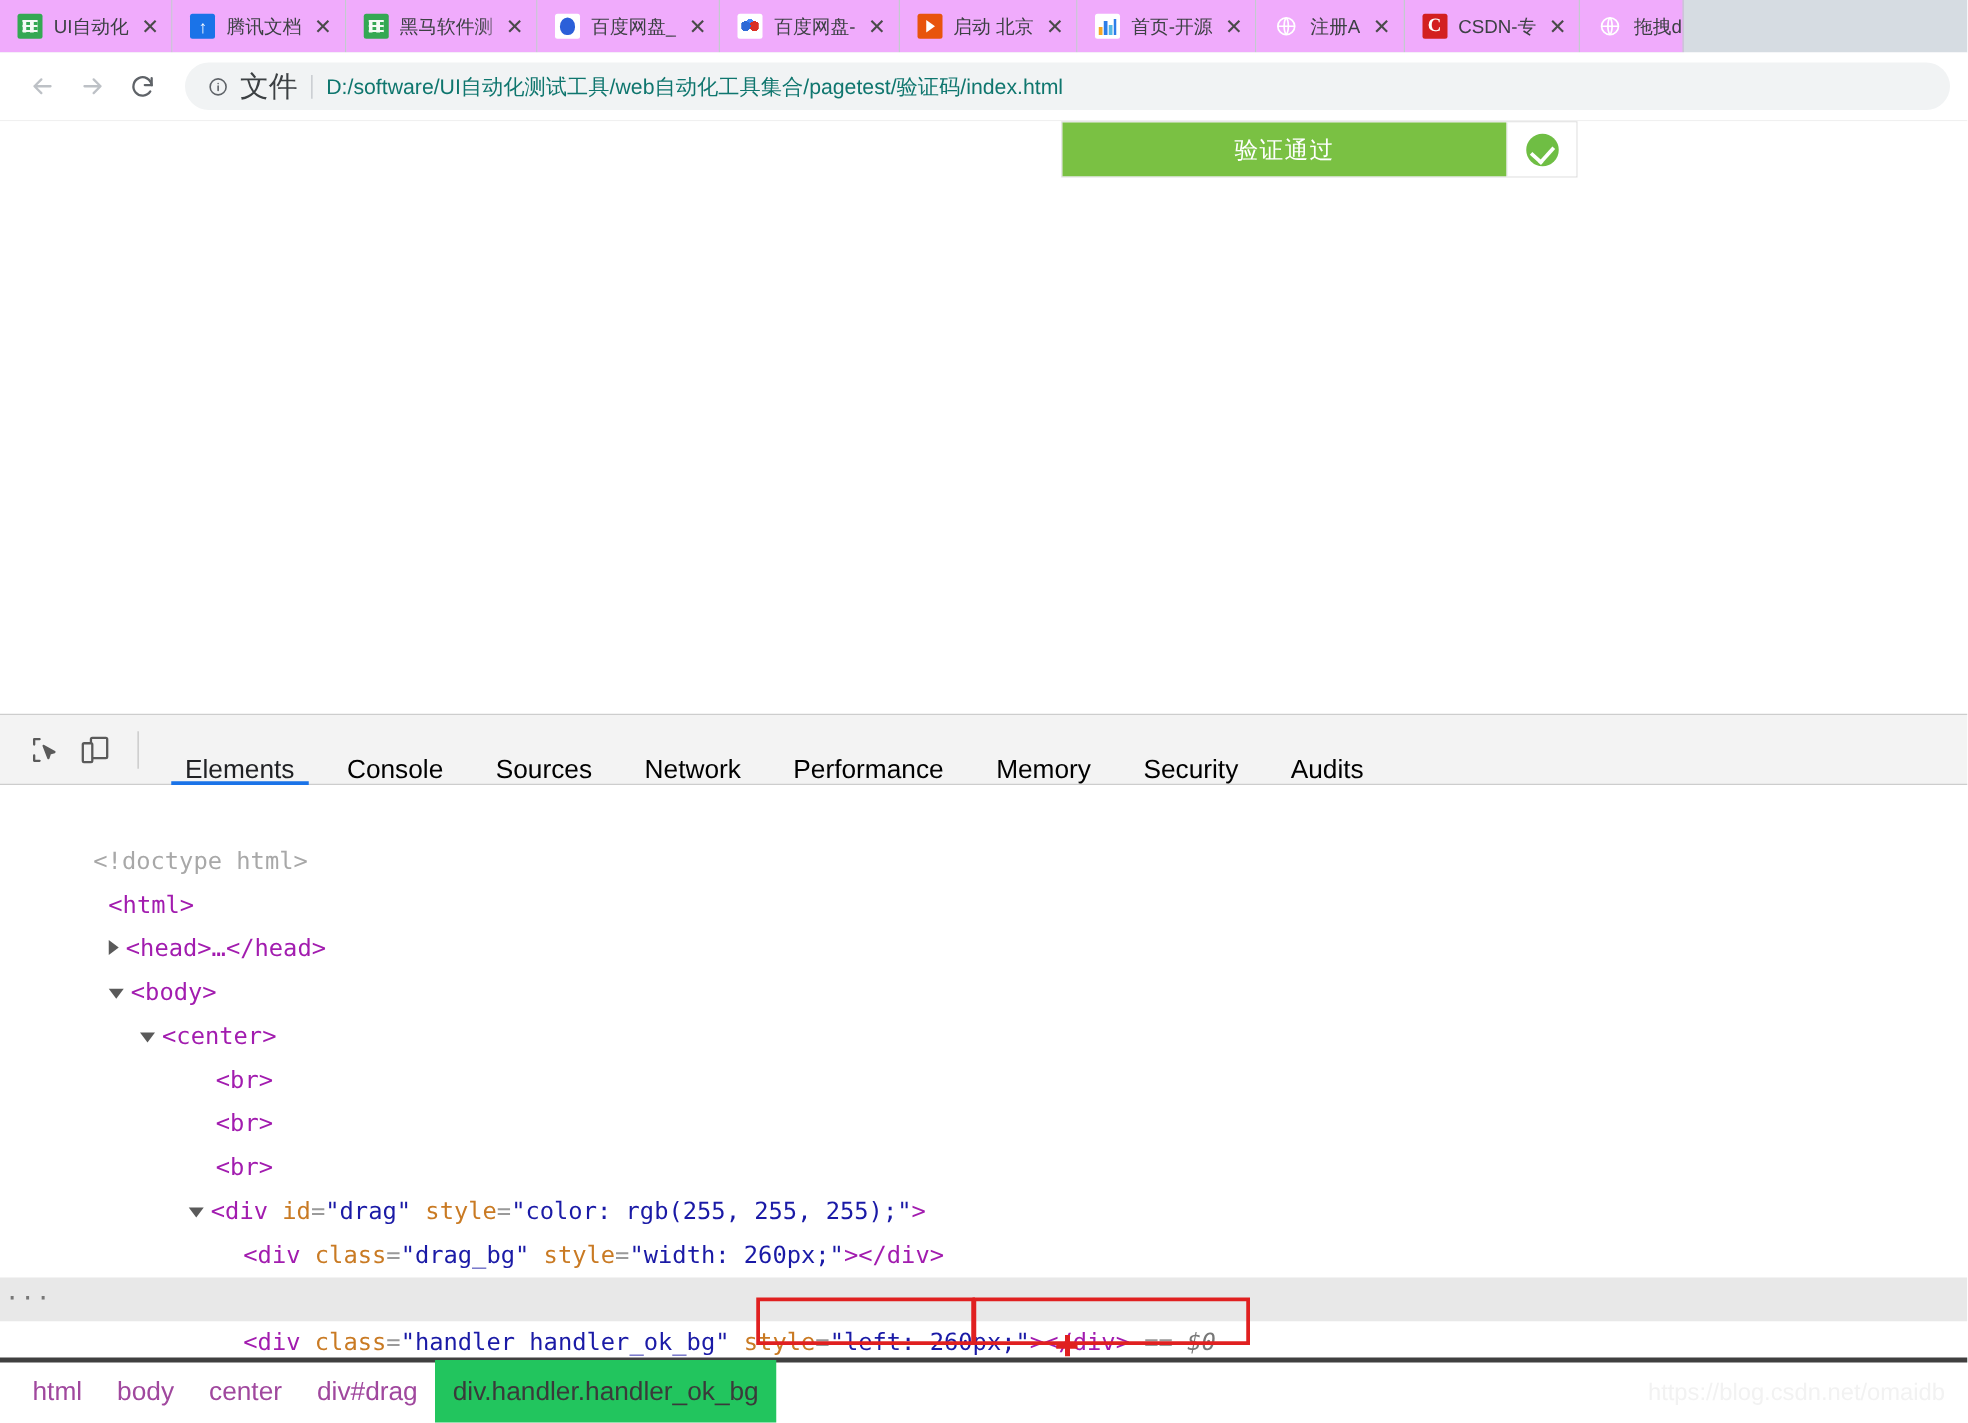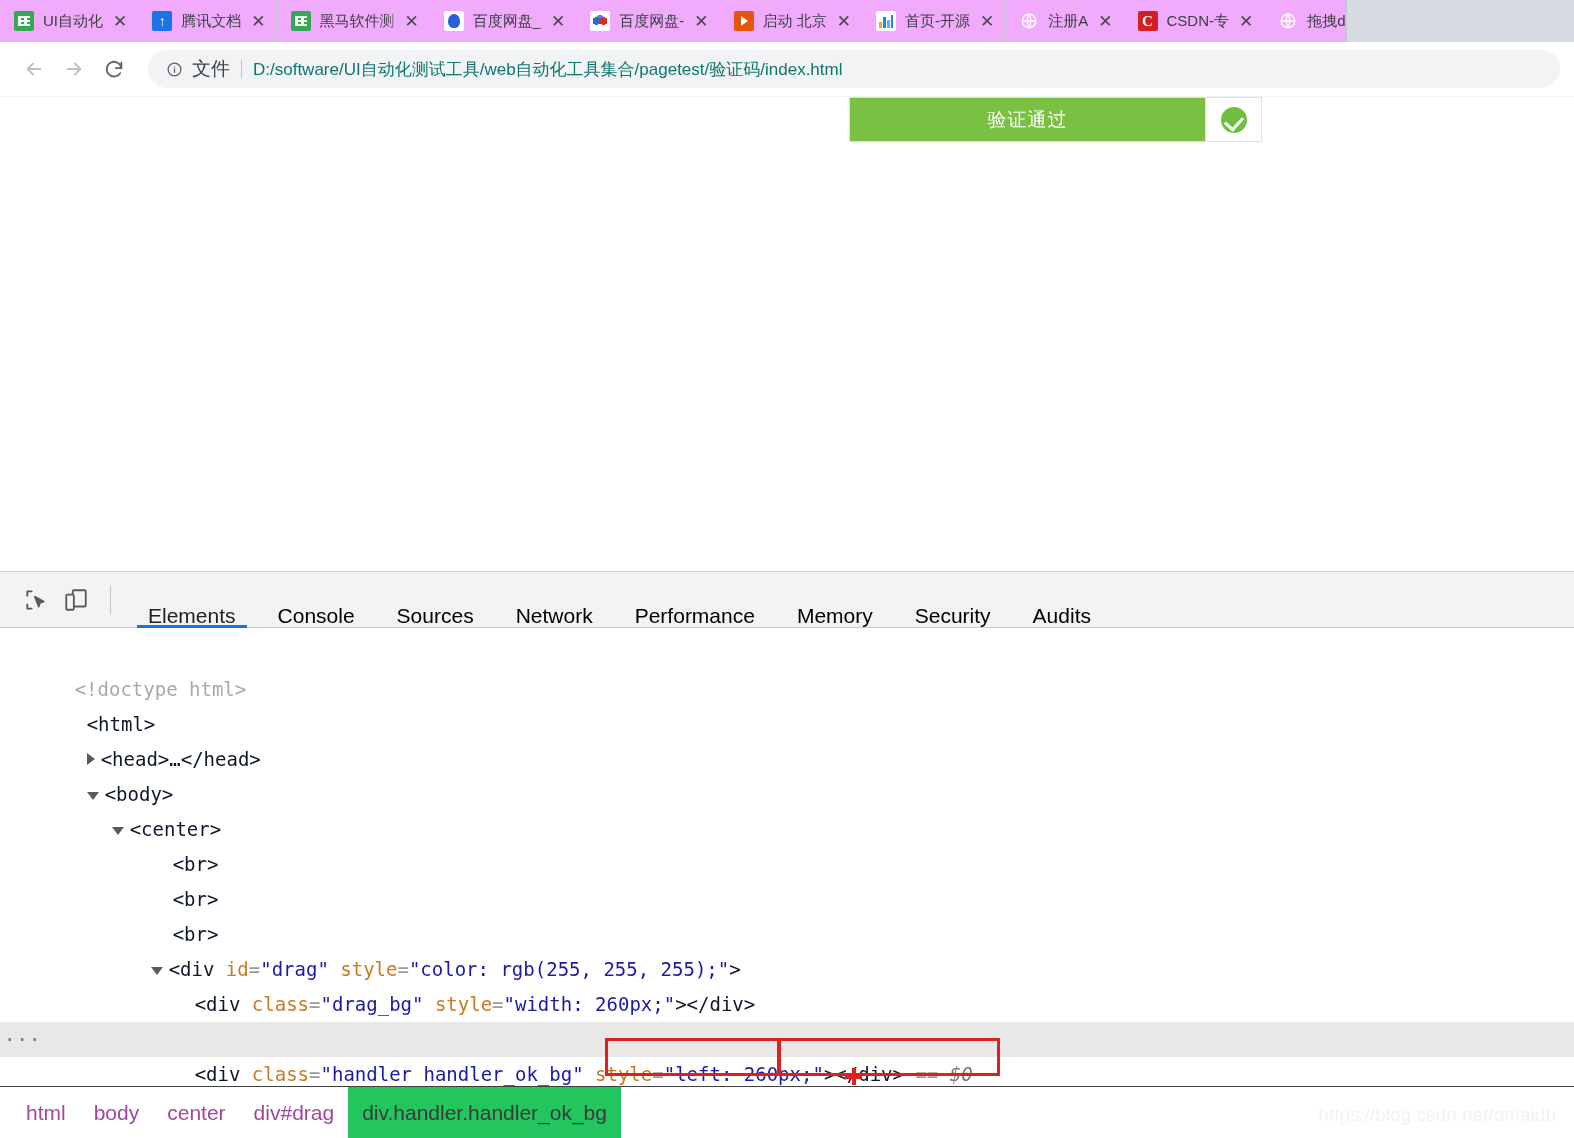--- a/index.html
+++ b/index.html
@@ -137,21 +137,21 @@
     padding: 0 16px;
     cursor: text;
   }
   .omnibox .info-icon {
     width: 20px; height: 20px; flex: 0 0 20px;
     color: #5f6368;
     display:flex; align-items:center; justify-content:center;
   }
   .omnibox .info-icon svg { width:17px; height:17px; }
   .omnibox .scheme {
-    font-size: 19px; color: #3c4043;
+    font-size: 23px; color: #3c4043;
     margin-left: 8px;
   }
   .omnibox .vbar {
     width: 1px; height: 19px; background: #c0c4c8; margin: 0 11px;
   }
   .omnibox .urltext {
     font-size: 17px; color: #0f766e;
     white-space: nowrap;
   }
 
@@ -279,21 +279,21 @@
   .tri.open {
     border-top: 8px solid #5a5a5a;
     border-left: 6px solid transparent;
     border-right: 6px solid transparent;
   }
   .dots {
     position: absolute; left: 4px; top: 0;
     color: #777; letter-spacing: 1px;
   }
   .tk-doctype { color: #a8a8a8; }
-  .tk-tag { color: #0f172a; }
+  .tk-tag { color: #a21caf; }
   .tk-attr { color: #c97a23; }
   .tk-val  { color: #1a1aa6; }
   .tk-text { color: #222; }
   .tk-gray { color: #9a9a9a; }
   .tk-dollar { color: #777; font-style: italic; }
 
   .redbox {
     position: absolute;
     border: 3px solid #e02020;
     pointer-events: none;
@@ -306,21 +306,21 @@
     content: ""; position: absolute; background: #e02020;
   }
   .cursor-plus::before { left: 0; top: 7px; width: 17px; height: 4px; }
   .cursor-plus::after  { left: 7px; top: 0; width: 4px; height: 17px; }
 
   
   .dt-breadcrumb {
     position: absolute; bottom: 0; left: 0;
     width: 1574px; height: 52px;
     background: #fff;
-    border-top: 1px solid #404040;
+    border-top: 4px solid #404040;
     display: flex; align-items: center;
     padding-left: 12px;
     font-size: 21px;
   }
   .crumb {
     padding: 0 14px;
     height: 52px;
     display: flex; align-items: center;
     color: #a0489e;
     cursor: pointer;

